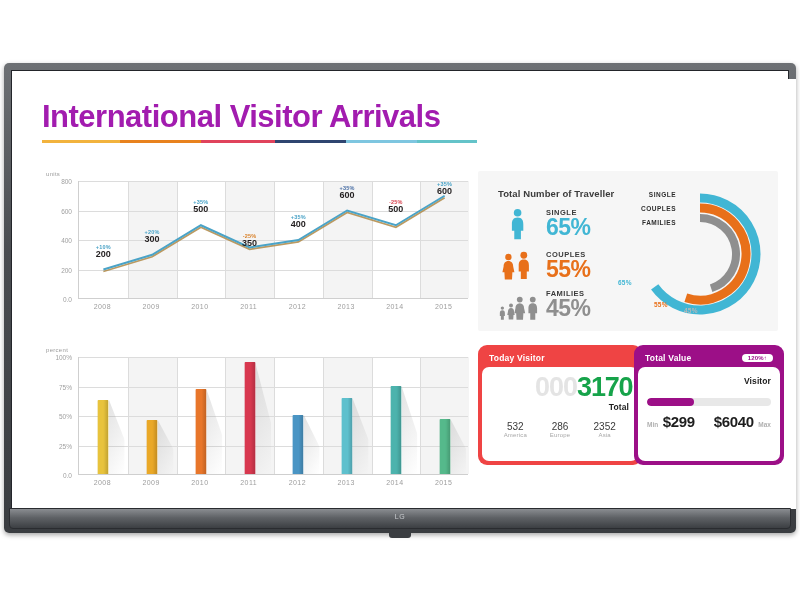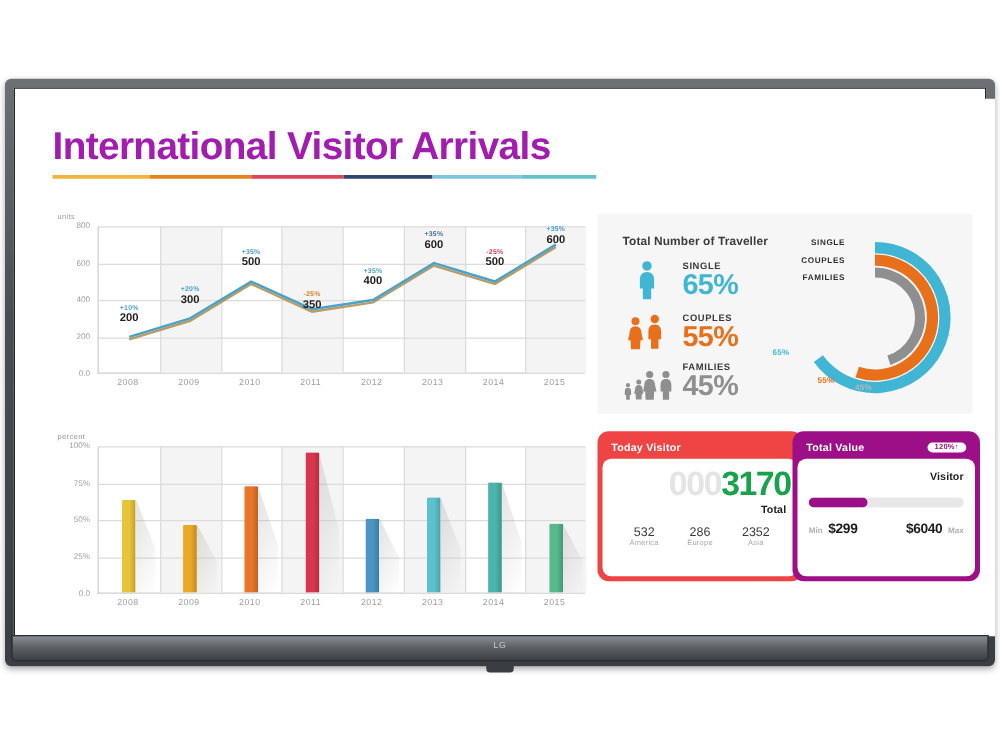--- a/index.html
+++ b/index.html
@@ -154,21 +154,21 @@
   .kpi-regions { display: flex; justify-content: space-between; margin-top: 9px; padding: 0 2px; }
   .kpi-region { text-align: center; flex: 1; }
   .kpi-region-val { font-size: 10px; font-weight: normal; color: #3a3a3a; line-height: 1.1; }
   .kpi-region-name { font-size: 6px; color: #a8a8a8; letter-spacing: .2px; }
   .kpi-bar-track {
     margin-top: 12px; height: 8px; border-radius: 4px; background: #e8e8e8; overflow: hidden;
   }
   .kpi-bar-fill { height: 100%; border-radius: 4px; background: #9c0f87; }
   .kpi-minmax { display: flex; justify-content: space-between; margin-top: 7px; align-items: baseline; }
   .mm-small { font-size: 6.5px; color: #b0b0b0; font-weight: bold; }
-  .mm-big { font-size: 11px; font-weight: bold; color: #1d1d1d; letter-spacing: -.3px; }
+  .mm-big { font-size: 15px; font-weight: bold; color: #1d1d1d; letter-spacing: -.3px; }
 </style>
 </head>
 <body>
 
 <div id="monitor">
   <div class="bezel"></div>
   <div class="bezel-inner">
 
     <div id="screen">
 

